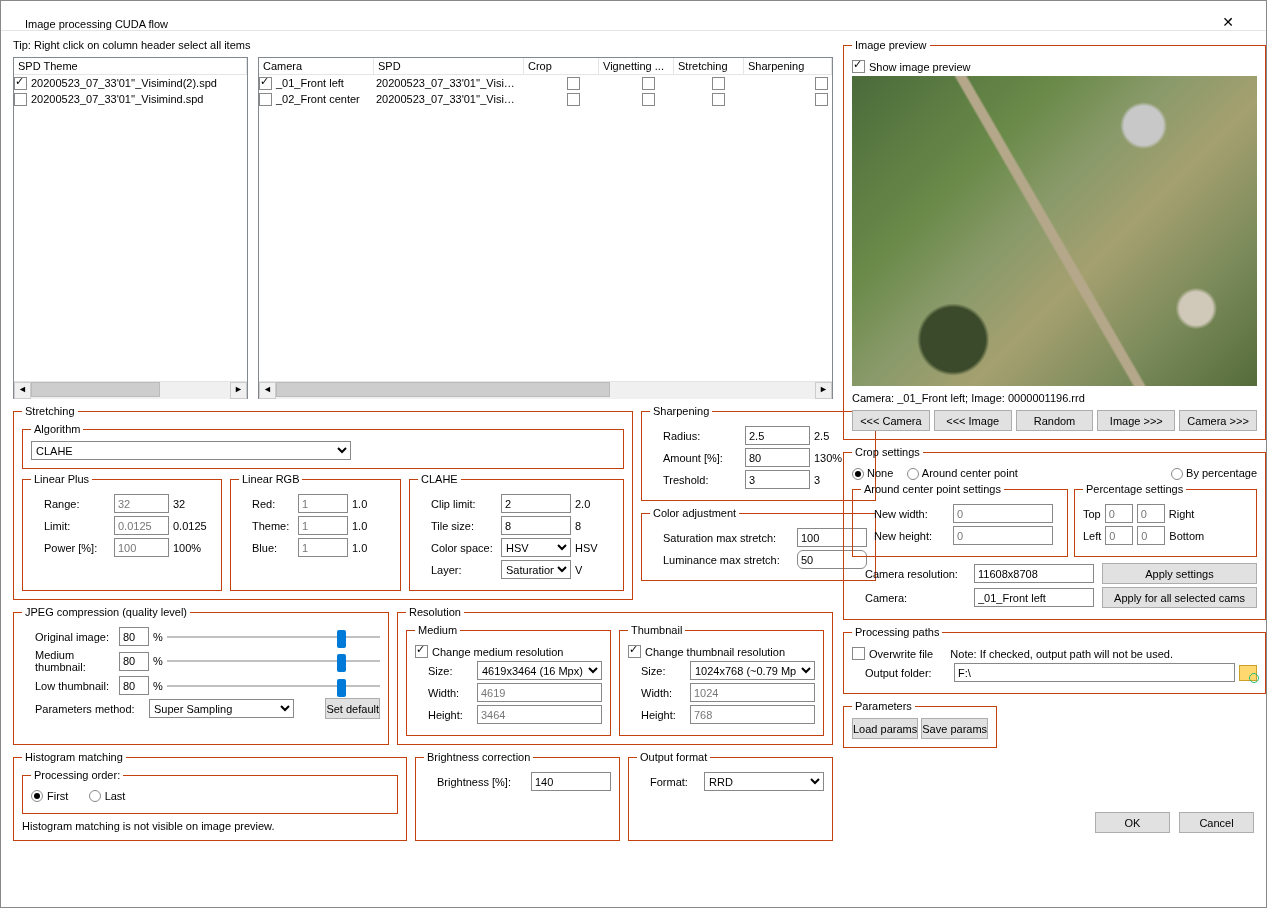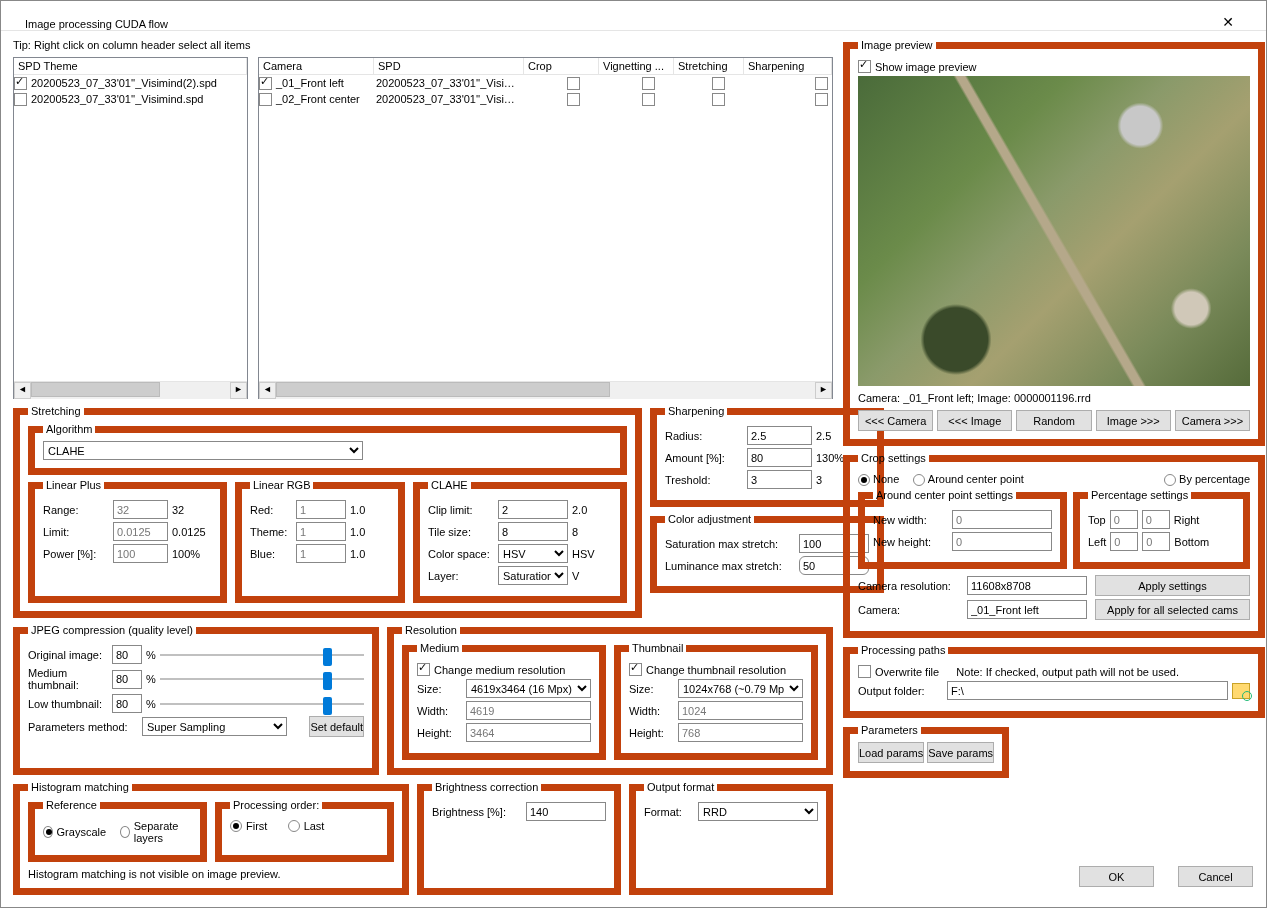--- a/index.html
+++ b/index.html
@@ -17,28 +17,28 @@
 .tbody { flex: 1; overflow: hidden; }
 .tr { display: flex; align-items: center; height: 16px; }
 .td { padding: 0 4px; overflow: hidden; white-space: nowrap; text-overflow: ellipsis; }
 .cb { width: 13px; height: 13px; border: 1px solid #888; display: inline-block; vertical-align: middle; background: #fff; position: relative; }
 .cb.checked::after { content: "✓"; position: absolute; top: -3px; left: 0; font-size: 11px; }
 .hscroll { height: 17px; border-top: 1px solid #e5e5e5; display: flex; align-items: center; background: #f0f0f0; }
 .hscroll .arrow { width: 17px; height: 17px; border: 1px solid #ccc; background: #f0f0f0; text-align: center; line-height: 13px; font-size: 9px; }
 .hscroll .track { flex: 1; height: 17px; background: #f0f0f0; position: relative; }
 .hscroll .thumb { position: absolute; left: 0; top: 0; height: 15px; background: #cdcdcd; border: 1px solid #bbb; }
 
-fieldset { border: 7px solid #c2410c; margin: 0; padding: 6px 8px 8px 8px; }
+fieldset { border: 1px solid #c2410c; margin: 0; padding: 6px 8px 8px 8px; }
 fieldset > legend { padding: 0 3px; }
 
 .stretching-block { grid-column: 1 / 2; display: flex; gap: 8px; }
 .stretching-left { width: 595px; }
 .sharp-col { flex: 1; display: flex; flex-direction: column; gap: 6px; }
 .frow { display: flex; align-items: center; gap: 4px; margin: 3px 0; }
-.frow label { width: 66px; }
+.frow label { width: 66px; margin-left: 13px; }
 .frow .val { width: 40px; }
 input[type=text] { height: 19px; border: 1px solid #888; padding: 0 3px; background: #fff; }
 input.ro { background: #fff; color: #777; }
 select { border: 1px solid #888; background: #fff; height: 19px; }
 button.btn { height: 21px; border: 1px solid #adadad; background: #e1e1e1; padding: 0 0; cursor: pointer; }
 
 .jpeg-row { grid-column: 1 / 2; display: flex; gap: 8px; }
 .jpeg-fs { width: 398px; }
 .res-fs { flex: 1; }
 .slider { flex: 1; height: 18px; position: relative; }
@@ -53,21 +53,21 @@
 .preview-img::before { content:""; position:absolute; inset:0; background:
   radial-gradient(circle at 72% 16%, #c8c8c8 0 5%, transparent 6%),
   radial-gradient(circle at 85% 75%, #d0c8b8 0 4%, transparent 5%),
   radial-gradient(circle at 25% 85%, #3a4a2a 0 8%, transparent 9%),
   linear-gradient(60deg, transparent 48%, #b5a88a 48.5% 50%, transparent 50.5%); }
 .nav-btns { display: flex; gap: 4px; }
 .nav-btns button { flex: 1; }
 .radio { width: 12px; height: 12px; border: 1px solid #888; border-radius: 50%; display: inline-block; vertical-align: middle; position: relative; }
 .radio.checked::after { content:""; position:absolute; left:2px; top:2px; width:6px; height:6px; background:#000; border-radius:50%; }
 .two-fs { display: flex; gap: 6px; }
-.btns-bottom { display:flex; gap:24px; justify-content:flex-end; padding:8px 12px; }
+.btns-bottom { display:flex; gap:9px; justify-content:flex-end; padding:8px 12px; }
 .btns-bottom button { width: 75px; }
 .folder-icon { width:18px; height:16px; display:inline-block; background:#ffd970; border:1px solid #c9a227; position:relative; }
 .folder-icon::after{content:"";position:absolute;right:-3px;bottom:-3px;width:8px;height:8px;border:1.5px solid #2b7; border-radius:50%;}
 </style>
 </head>
 <body>
 
 <div class="window">
   <div class="titlebar">
     <span class="title">Image processing CUDA flow</span>
@@ -324,24 +324,20 @@
           </fieldset>
         </div>
       </fieldset>
     </div>
 
     <div class="hist-row">
       <fieldset class="hist-fs">
         <legend>Histogram matching</legend>
         <div style="display:flex;gap:8px">
           <fieldset style="flex:1">
-            <legend>Reference</legend>
-            <div class="frow"><span class="radio checked"></span><span>Grayscale</span>&nbsp;&nbsp;<span class="radio"></span><span>Separate layers</span></div>
-          </fieldset>
-          <fieldset style="flex:1">
             <legend>Processing order:</legend>
             <div class="frow"><span class="radio checked"></span><span>First</span>&nbsp;&nbsp;&nbsp;&nbsp;<span class="radio"></span><span>Last</span></div>
           </fieldset>
         </div>
         <div style="margin-top:6px">Histogram matching is not visible on image preview.</div>
       </fieldset>
 
       <fieldset style="flex:0 0 200px">
         <legend>Brightness correction</legend>
         <div class="frow">

